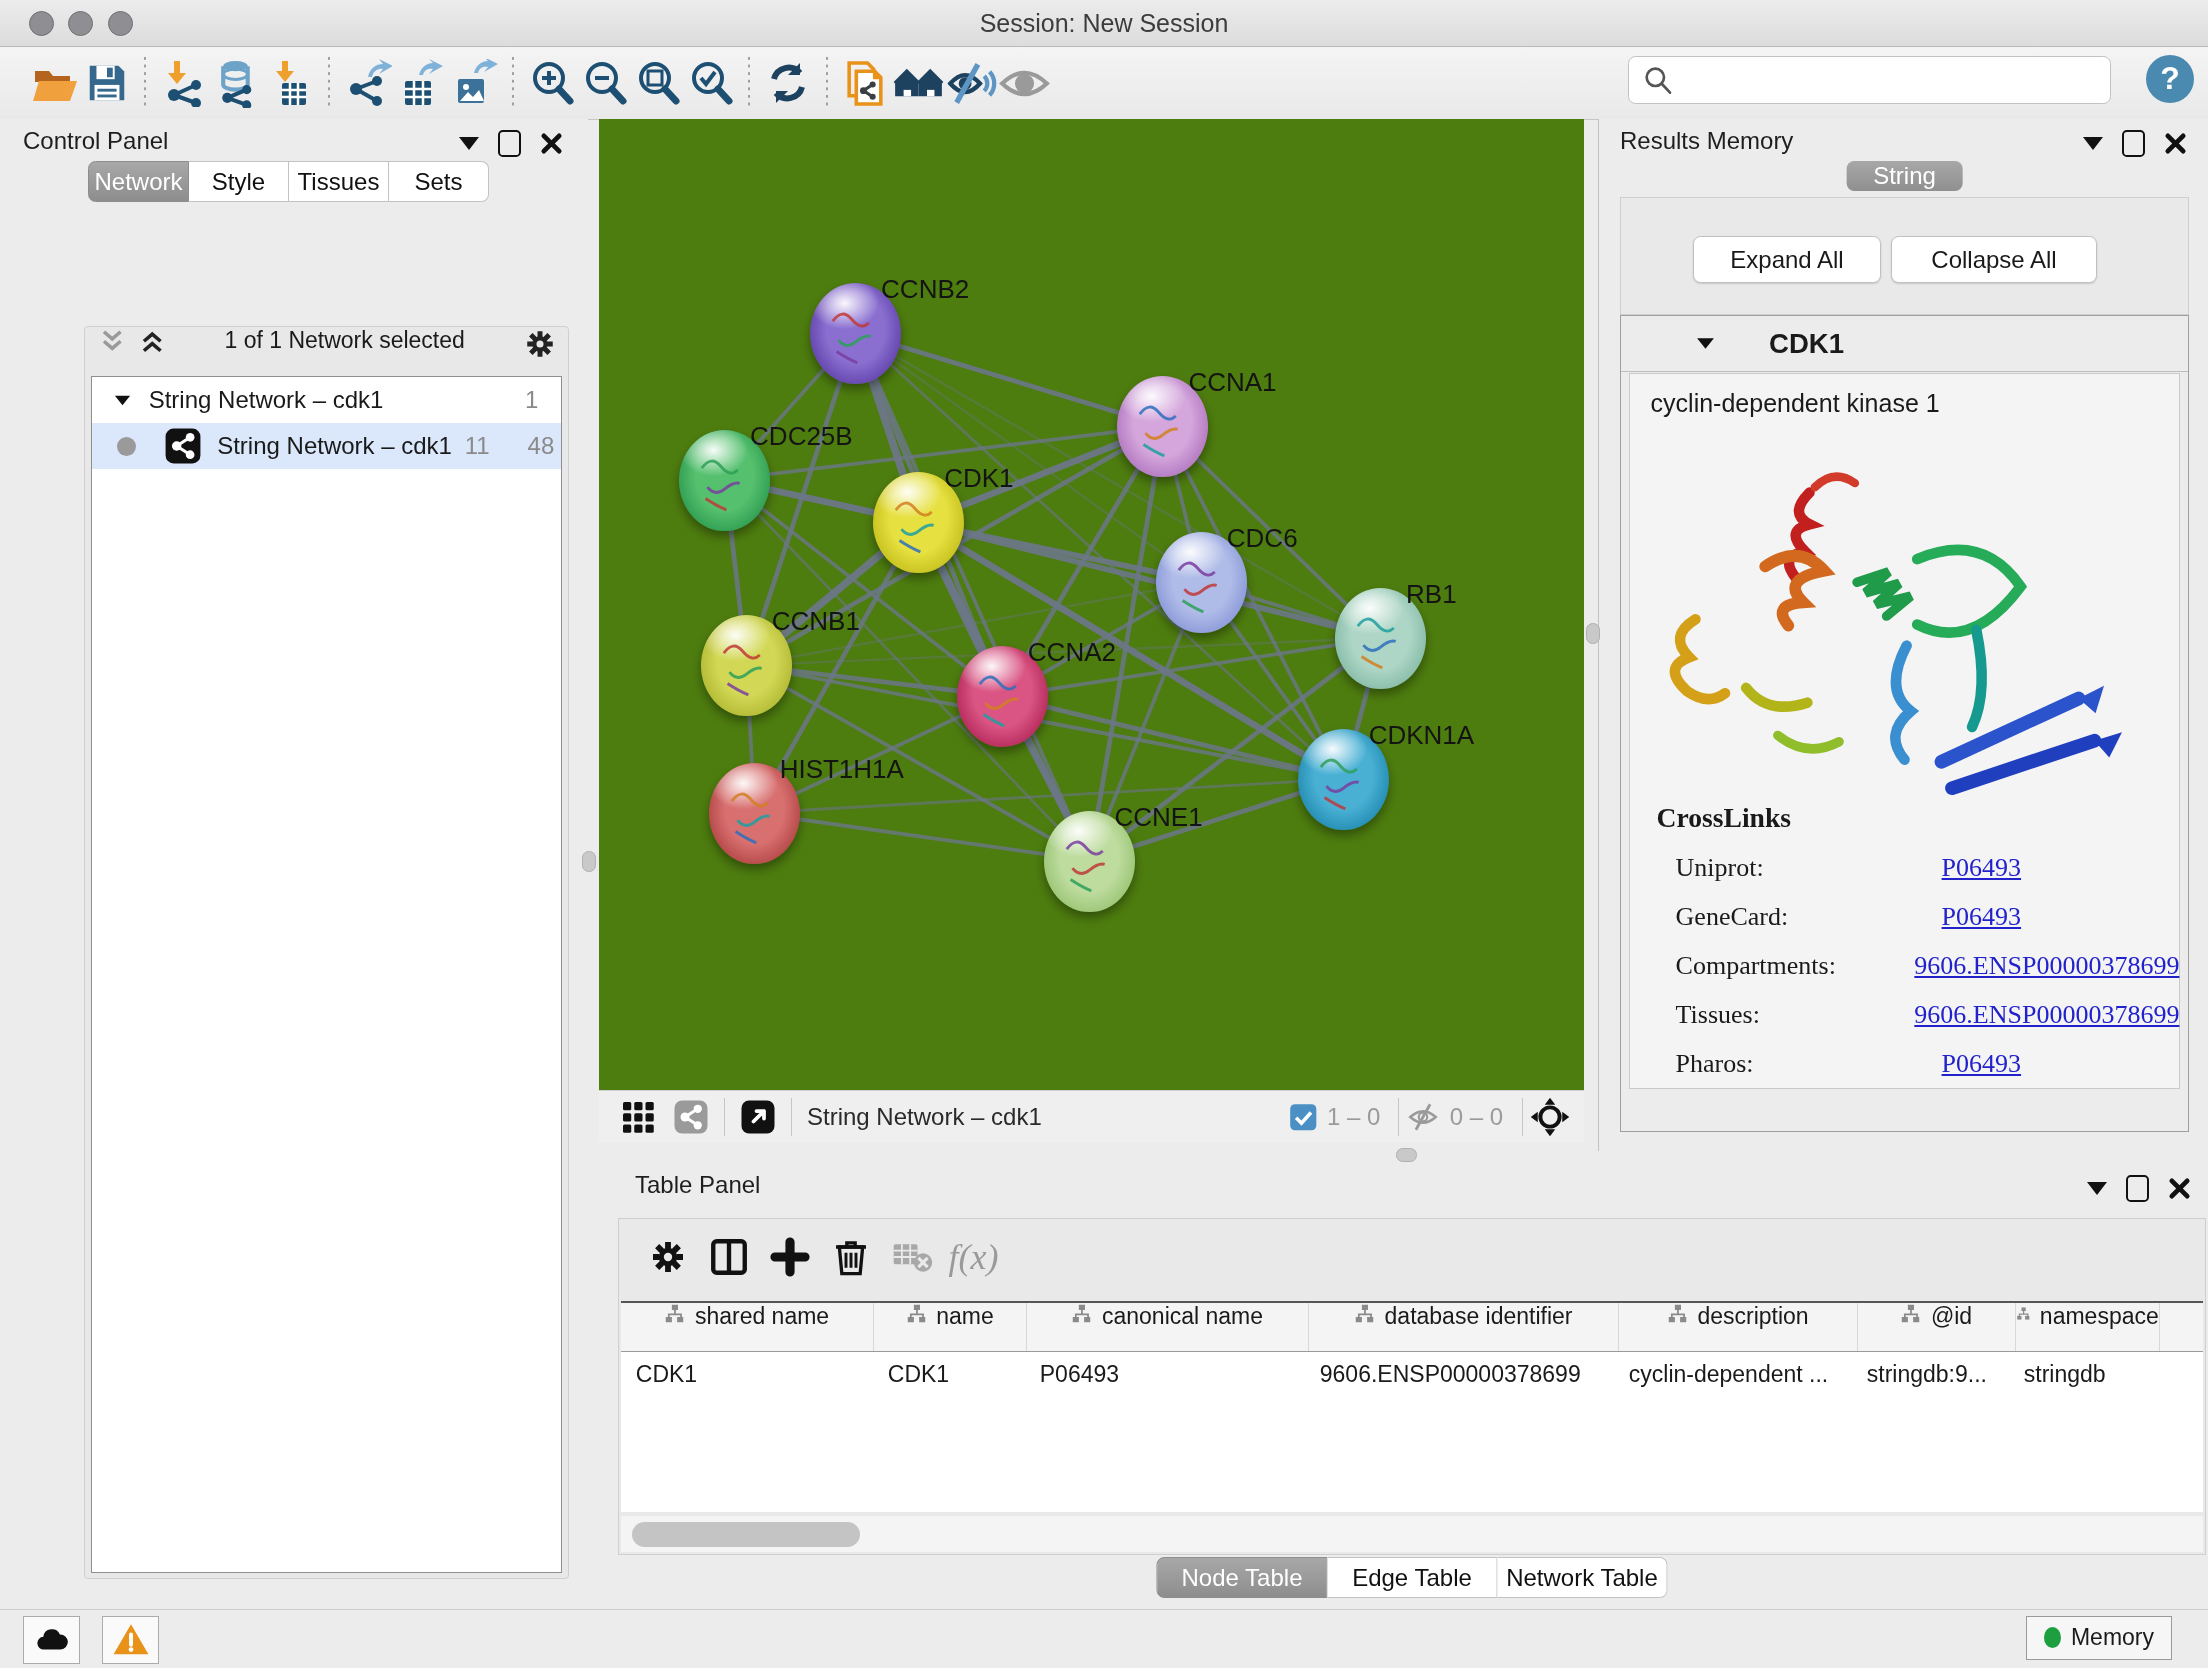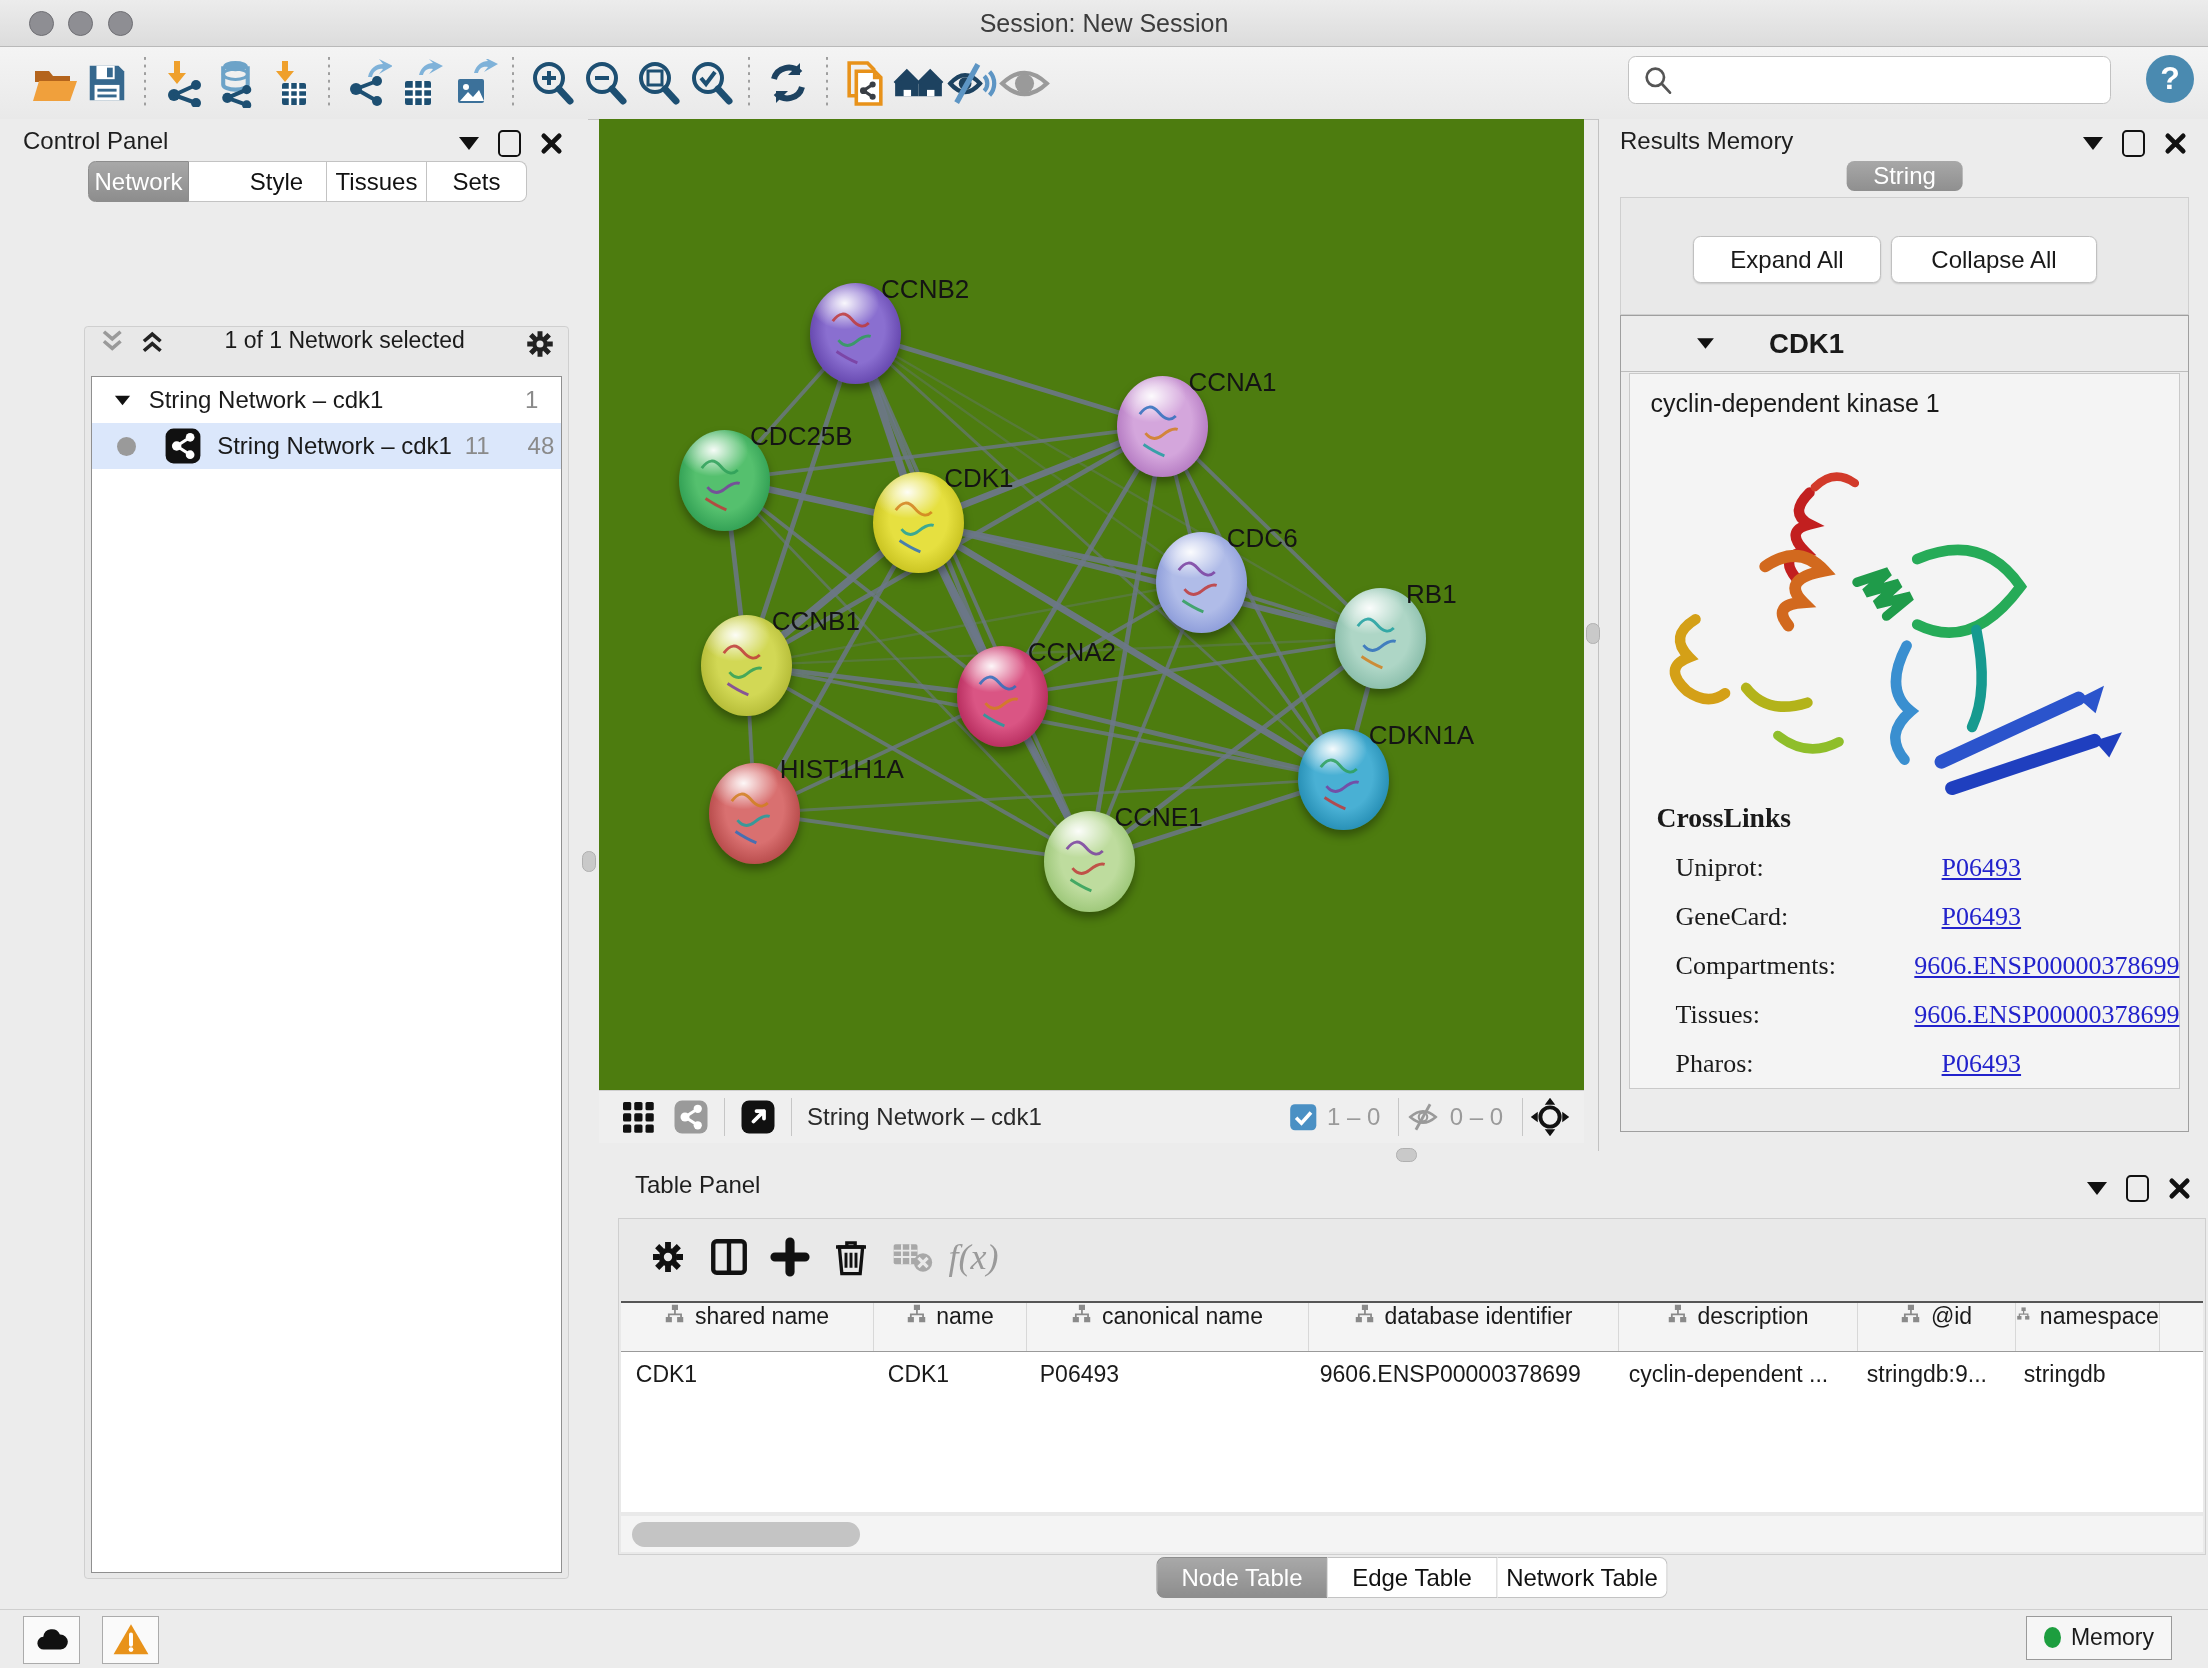--- a/index.html
+++ b/index.html
@@ -283,21 +283,21 @@
     <div style="position:absolute;left:23px;top:7.6px" class="panel-title">Control Panel</div>
     <div class="pbtns" style="right:25px;top:11.4px">
       <div class="tri"></div>
       <div class="float-ic"></div>
       <svg width="23" height="23" viewBox="0 0 24 24">
         <path d="M4 4l16 16M20 4L4 20" stroke="#111" stroke-width="5" stroke-linecap="round"></path>
         </svg>
     </div>
     <div class="seg" id="cp-tabs" style="position:absolute;left:88px;top:42px">
         <div class="tab sel" style="width: 99px;">Network</div>
-        <div class="tab" style="width: 99px; padding-left: 38px;">Style</div>
+        <div class="tab" style="width: 99px;">Style</div>
         <div class="tab" style="width: 99px;">Tissues</div>
         <div class="tab" style="width: 99px;">Sets</div>
       </div>
     <div id="cp-inner">
       <div id="cp-listhdr">
         <svg width="28.5" height="28.5" viewBox="0 0 24 24" style="margin-left:13.3px">
           <path d="M5 4l7 6 7-6M5 12l7 6 7-6" fill="none" stroke="#9a9a9a" stroke-width="3"></path>
           </svg>
         <svg width="28.5" height="28.5" viewBox="0 0 24 24" style="margin-left:11.4px">
           <path d="M5 20l7-6 7 6M5 12l7-6 7 6" fill="none" stroke="#222" stroke-width="3"></path>

